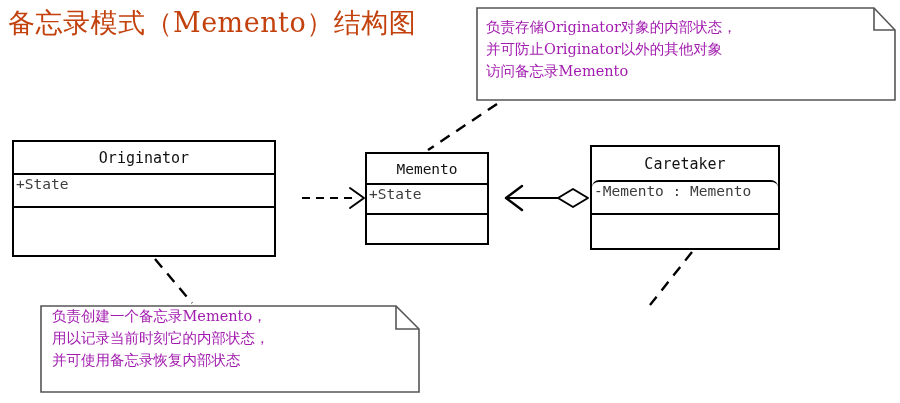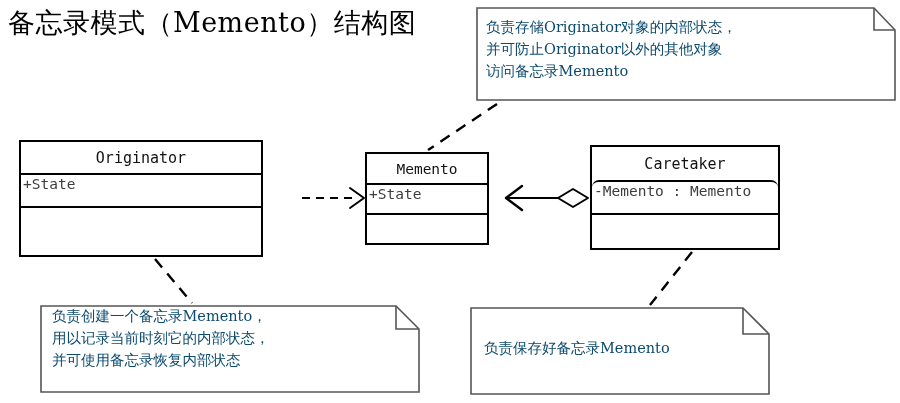--- a/index.html
+++ b/index.html
@@ -22,21 +22,21 @@
 
   
   #diagram-title {
     position: absolute;
     left: 8px;
     top: 6px;
     font-family: "DejaVu Serif", "Liberation Serif", serif;
     font-size: 27px;
     line-height: 34px;
     letter-spacing: 0.5px;
-    color: #000000;
+    color: #c2410c;
     white-space: nowrap;
   }
 
   
   #connectors {
     position: absolute;
     left: 0;
     top: 0;
     width: 900px;
     height: 403px;
@@ -72,21 +72,21 @@
     padding-left: 2px;
   }
   .uml-class .member {
     font-size: 14.5px;
     line-height: 19px;
     color: #3d3d3d;
     white-space: nowrap;
   }
 
   
-  #class-originator { left: 12px;  top: 140px; width: 244px; height: 117px; margin-left: 7px; }
+  #class-originator { left: 12px;  top: 140px; width: 264px; height: 117px; }
   #class-originator .c-name    { height: 31px; }
   #class-originator .c-attrs   { height: 33px; }
   #class-originator .c-methods { height: 49px; padding-top: 1px; }
 
   
   #class-memento { left: 365px; top: 152px; width: 124px; height: 93px; }
   #class-memento .c-name    { height: 29px; }
   #class-memento .c-attrs   { height: 30px; }
   #class-memento .c-methods { height: 30px; }
   #class-memento .cls-name { font-size: 14.5px; }
@@ -108,21 +108,21 @@
     left: 0;
     top: 0;
     width: 100%;
     height: 100%;
   }
   .uml-note .note-text {
     position: relative;
     font-family: "DejaVu Serif", "Liberation Serif", serif;
     font-size: 14.5px;
     line-height: 22px;
-    color: #0c4a6e;
+    color: #a21caf;
     white-space: pre-line;
   }
 
   #note-memento   { left: 476px; top: 7px;   width: 420px; height: 94px; }
   #note-memento .note-text   { padding: 9px 0 0 10px; }
 
   #note-originator { left: 40px;  top: 305px; width: 380px; height: 88px; }
   #note-originator .note-text { padding: 0 0 0 12px; }
 
   #note-caretaker { left: 470px; top: 307px; width: 300px; height: 88px; }
@@ -198,21 +198,14 @@
   <div class="uml-note" id="note-originator">
     <svg class="note-shape" viewBox="0 0 380 88" preserveAspectRatio="none" xmlns="http://www.w3.org/2000/svg">
       <path d="M1,1 L356,1 L379,24 L379,87 L1,87 Z" fill="#ffffff" stroke="#555555" stroke-width="1.6"></path>
       <path d="M356,1 L356,24 L379,24" fill="none" stroke="#555555" stroke-width="1.6"></path>
     </svg>
     <div class="note-text">负责创建一个备忘录Memento，
 用以记录当前时刻它的内部状态，
 并可使用备忘录恢复内部状态</div>
   </div>
 
-  <div class="uml-note" id="note-caretaker">
-    <svg class="note-shape" viewBox="0 0 300 88" preserveAspectRatio="none" xmlns="http://www.w3.org/2000/svg">
-      <path d="M1,1 L273,1 L299,27 L299,87 L1,87 Z" fill="#ffffff" stroke="#555555" stroke-width="1.6"></path>
-      <path d="M273,1 L273,27 L299,27" fill="none" stroke="#555555" stroke-width="1.6"></path>
-    </svg>
-    <div class="note-text">负责保存好备忘录Memento</div>
-  </div>
 
 </div>
 
 </body></html>

